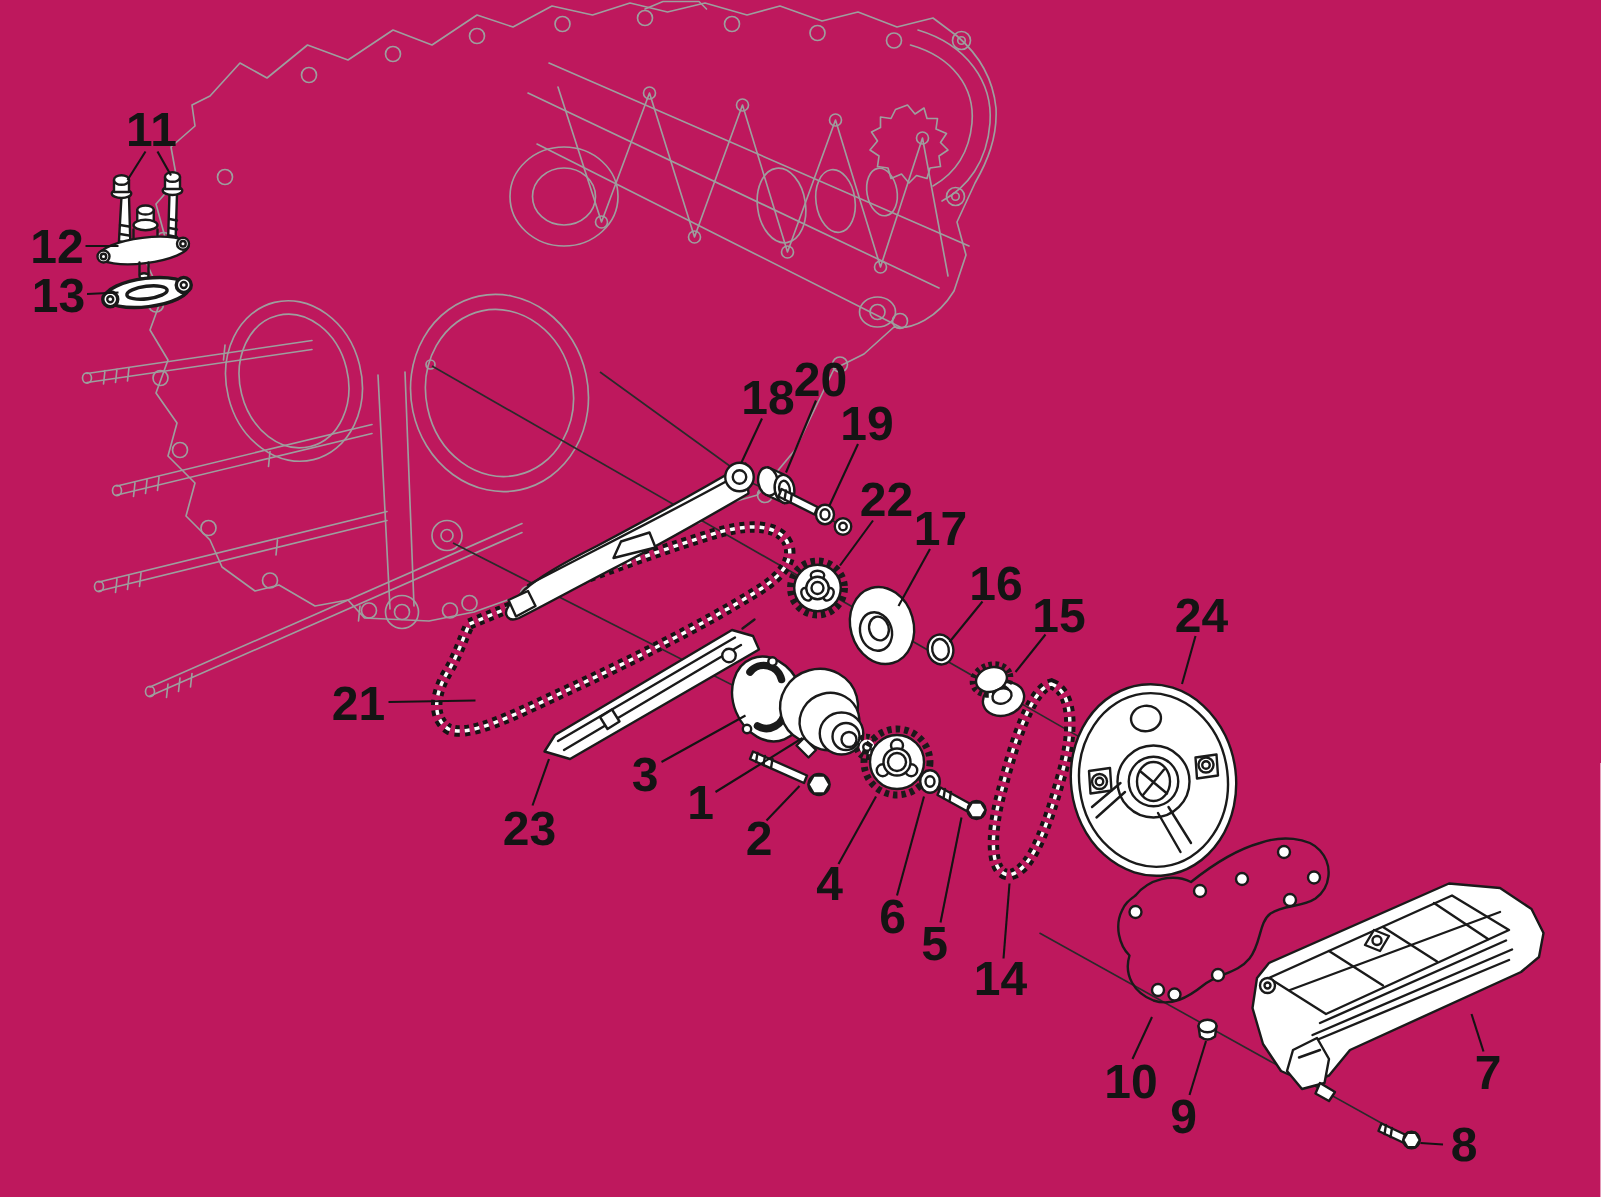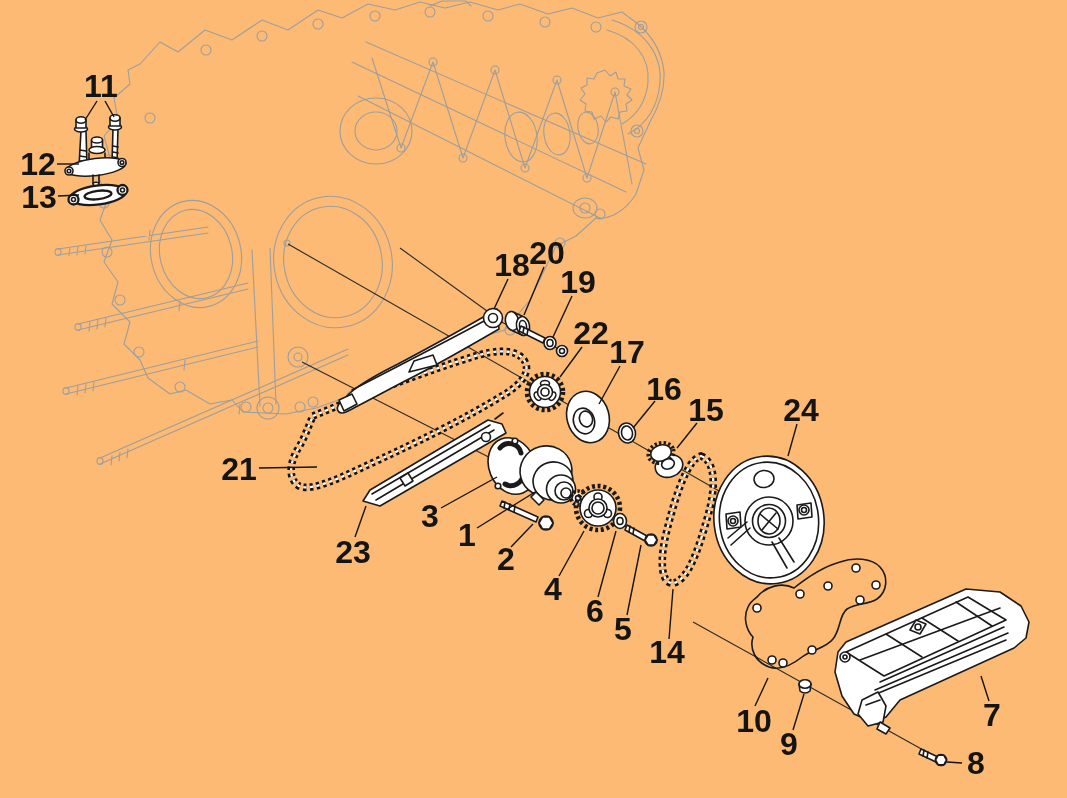--- a/index.html
+++ b/index.html
@@ -1,16 +1,16 @@
 <!DOCTYPE html>
 <html><head>
 <meta charset="utf-8">
 <style>
   html,body{margin:0;padding:0;background:#ffffff;}
-  .stage{position:relative;width:1067px;height:798px;background:#fdba74;overflow:hidden;}
+  .stage{position:relative;width:1067px;height:798px;background:#be185d;overflow:hidden;}
   svg{position:absolute;inset:0;display:block;}
   .case{stroke:#9e9e9e;stroke-width:1.1;fill:none;stroke-linejoin:round;stroke-linecap:round;}
   .axis{stroke:#2a2a2a;stroke-width:1.1;fill:none;}
   .ink{stroke:#1a1a1a;stroke-width:1.6;fill:none;stroke-linejoin:round;stroke-linecap:round;}
   .inkw{stroke:#1a1a1a;stroke-width:1.6;fill:#ffffff;stroke-linejoin:round;stroke-linecap:round;}
   .inkt{stroke:#1a1a1a;stroke-width:2.3;fill:#ffffff;stroke-linejoin:round;}
   .teeth{fill:none;stroke:#1a1a1a;stroke-width:4.6;stroke-dasharray:3 2.7;}
   .teeth-s{fill:none;stroke:#1a1a1a;stroke-width:3.6;stroke-dasharray:2.4 2.2;}
   .chain{fill:none;stroke:#141414;stroke-width:7.6;stroke-dasharray:3.3 3.3;}
   .chain-h{fill:none;stroke:#ffffff;stroke-width:2.3;stroke-dasharray:3.3 3.3;}

